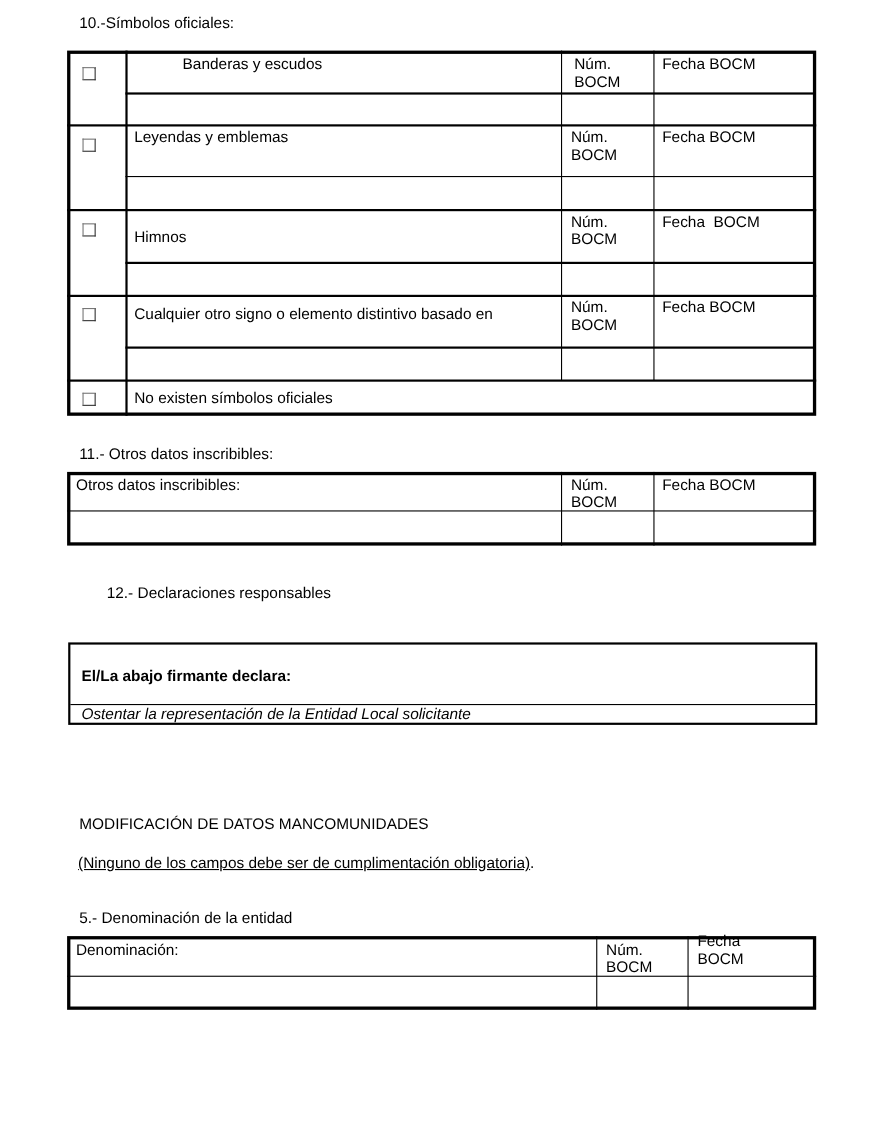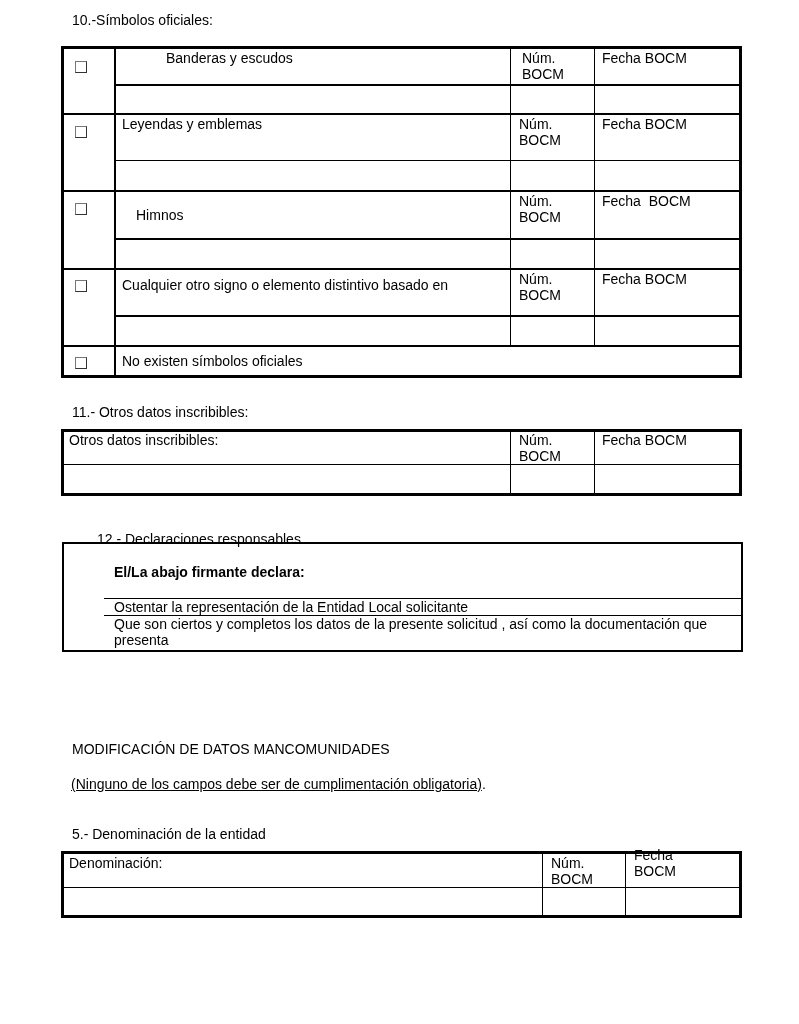--- a/index.html
+++ b/index.html
@@ -44,21 +44,21 @@
 
 <div class="cb" style="left:75px;top:126px;"></div>
 <div class="abs t" style="left:122px;top:116px;">Leyendas y emblemas</div>
 <div class="abs t" style="left:519px;top:116px;"><span>Núm.</span><br><span>BOCM</span></div>
 <div class="abs t" style="left:602px;top:116px;">Fecha BOCM</div>
 <div class="abs" style="left:116px;top:161px;width:394px;height:29px;"></div>
 <div class="abs" style="left:511px;top:161px;width:83px;height:29px;"></div>
 <div class="abs" style="left:595px;top:161px;width:145px;height:29px;"></div>
 
 <div class="cb" style="left:75px;top:203px;"></div>
-<div class="abs t" style="left:136px;top:207px;text-align:center;">Himnos</div>
+<div class="abs t" style="left:122px;top:207px;text-align:center;">Himnos</div>
 <div class="abs t" style="left:519px;top:193px;"><span>Núm.</span><br><span>BOCM</span></div>
 <div class="abs t" style="left:602px;top:193px;white-space:pre;">Fecha  BOCM</div>
 <div class="abs" style="left:116px;top:240px;width:394px;height:28px;"></div>
 <div class="abs" style="left:511px;top:240px;width:83px;height:28px;"></div>
 <div class="abs" style="left:595px;top:240px;width:145px;height:28px;"></div>
 
 <div class="cb" style="left:75px;top:280px;"></div>
 <div class="abs t" style="left:122px;top:277px;"><span>Cualquier otro signo o elemento distintivo basado en</span><br></div>
 <div class="abs t" style="left:519px;top:271px;"><span>Núm.</span><br><span>BOCM</span></div>
 <div class="abs t" style="left:602px;top:271px;">Fecha BOCM</div>
@@ -75,24 +75,23 @@
 <div class="line" style="left:594px;top:429px;width:1px;height:67px;"></div>
 <div class="line" style="left:61px;top:464px;width:681px;height:1px;"></div>
 <div class="abs t" style="left:69px;top:432px;">Otros datos inscribibles:</div>
 <div class="abs t" style="left:519px;top:432px;"><span>Núm.</span><br><span>BOCM</span></div>
 <div class="abs t" style="left:602px;top:432px;">Fecha BOCM</div>
 <div class="abs" style="left:64px;top:466px;width:446px;height:27px;"></div>
 <div class="abs" style="left:511px;top:466px;width:83px;height:27px;"></div>
 <div class="abs" style="left:595px;top:466px;width:145px;height:27px;"></div>
 
 <div class="abs h" style="left:72px;top:531px;margin-left:25px;">12.- Declaraciones responsables</div>
-<div class="decl" style="top:542px;padding-left:40px;">
+<div class="decl" style="top:584px;">
   <div class="decl-row" style="height:54px;padding-top:20px;font-weight:bold;">El/La abajo firmante declara:</div>
-  <div class="decl-row" style="height:17px;line-height:16px;">Ostentar la representación de la Entidad Local solicitante</div>
-  <div class="decl-row" style="height:35px;">Que son ciertos y completos los datos de la presente solicitud , así como la documentación que presenta</div>
+  <div class="decl-row" style="height:17px;line-height:16px;font-style:italic;">Ostentar la representación de la Entidad Local solicitante</div>
 </div>
 
 <div class="abs t" style="left:72px;top:741px;">MODIFICACIÓN DE DATOS MANCOMUNIDADES</div>
 <div class="abs h" style="left:71px;top:776px;"><span style="text-decoration:underline;">(Ninguno de los campos debe ser de cumplimentación obligatoria)</span><span>.</span></div>
 
 <div class="abs h" style="left:72px;top:826px;">5.- Denominación de la entidad</div>
 <div class="tbl" style="left:61px;top:851px;width:681px;height:67px;"></div>
 <div class="line" style="left:542px;top:851px;width:1px;height:67px;"></div>
 <div class="line" style="left:625px;top:851px;width:1px;height:67px;"></div>
 <div class="line" style="left:61px;top:887px;width:681px;height:1px;"></div>

